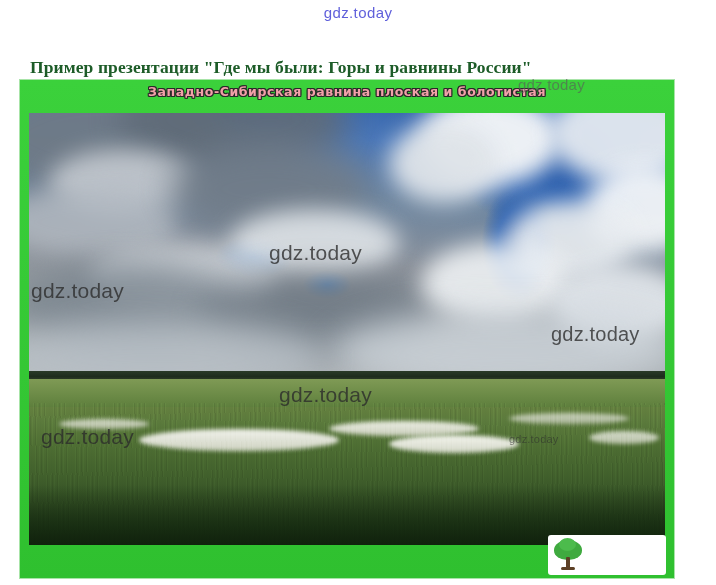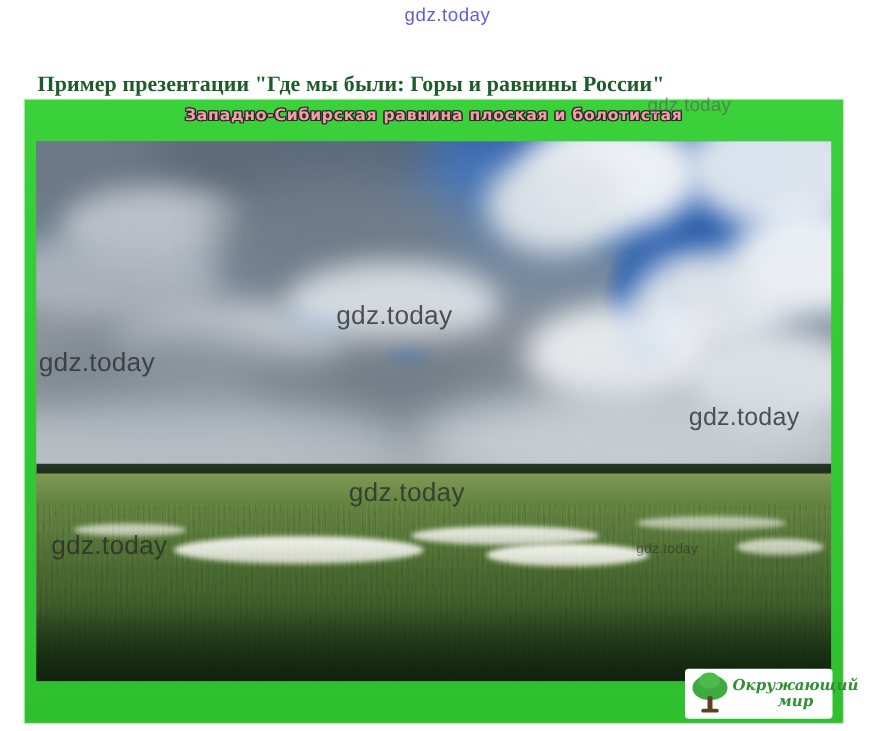--- a/index.html
+++ b/index.html
@@ -278,20 +278,16 @@
 
     </div>
 
     <div class="logo">
       <span class="logo-tree">
         <span class="crown"></span>
         <span class="crown2"></span>
         <span class="trunk"></span>
         <span class="base"></span>
       </span>
-      <span class="logo-text">
-        <span class="l1">Окружающий</span>
-        <span class="l2">мир</span>
-      </span>
     </div>
 
   </div>
 </div>
 
 </body></html>

